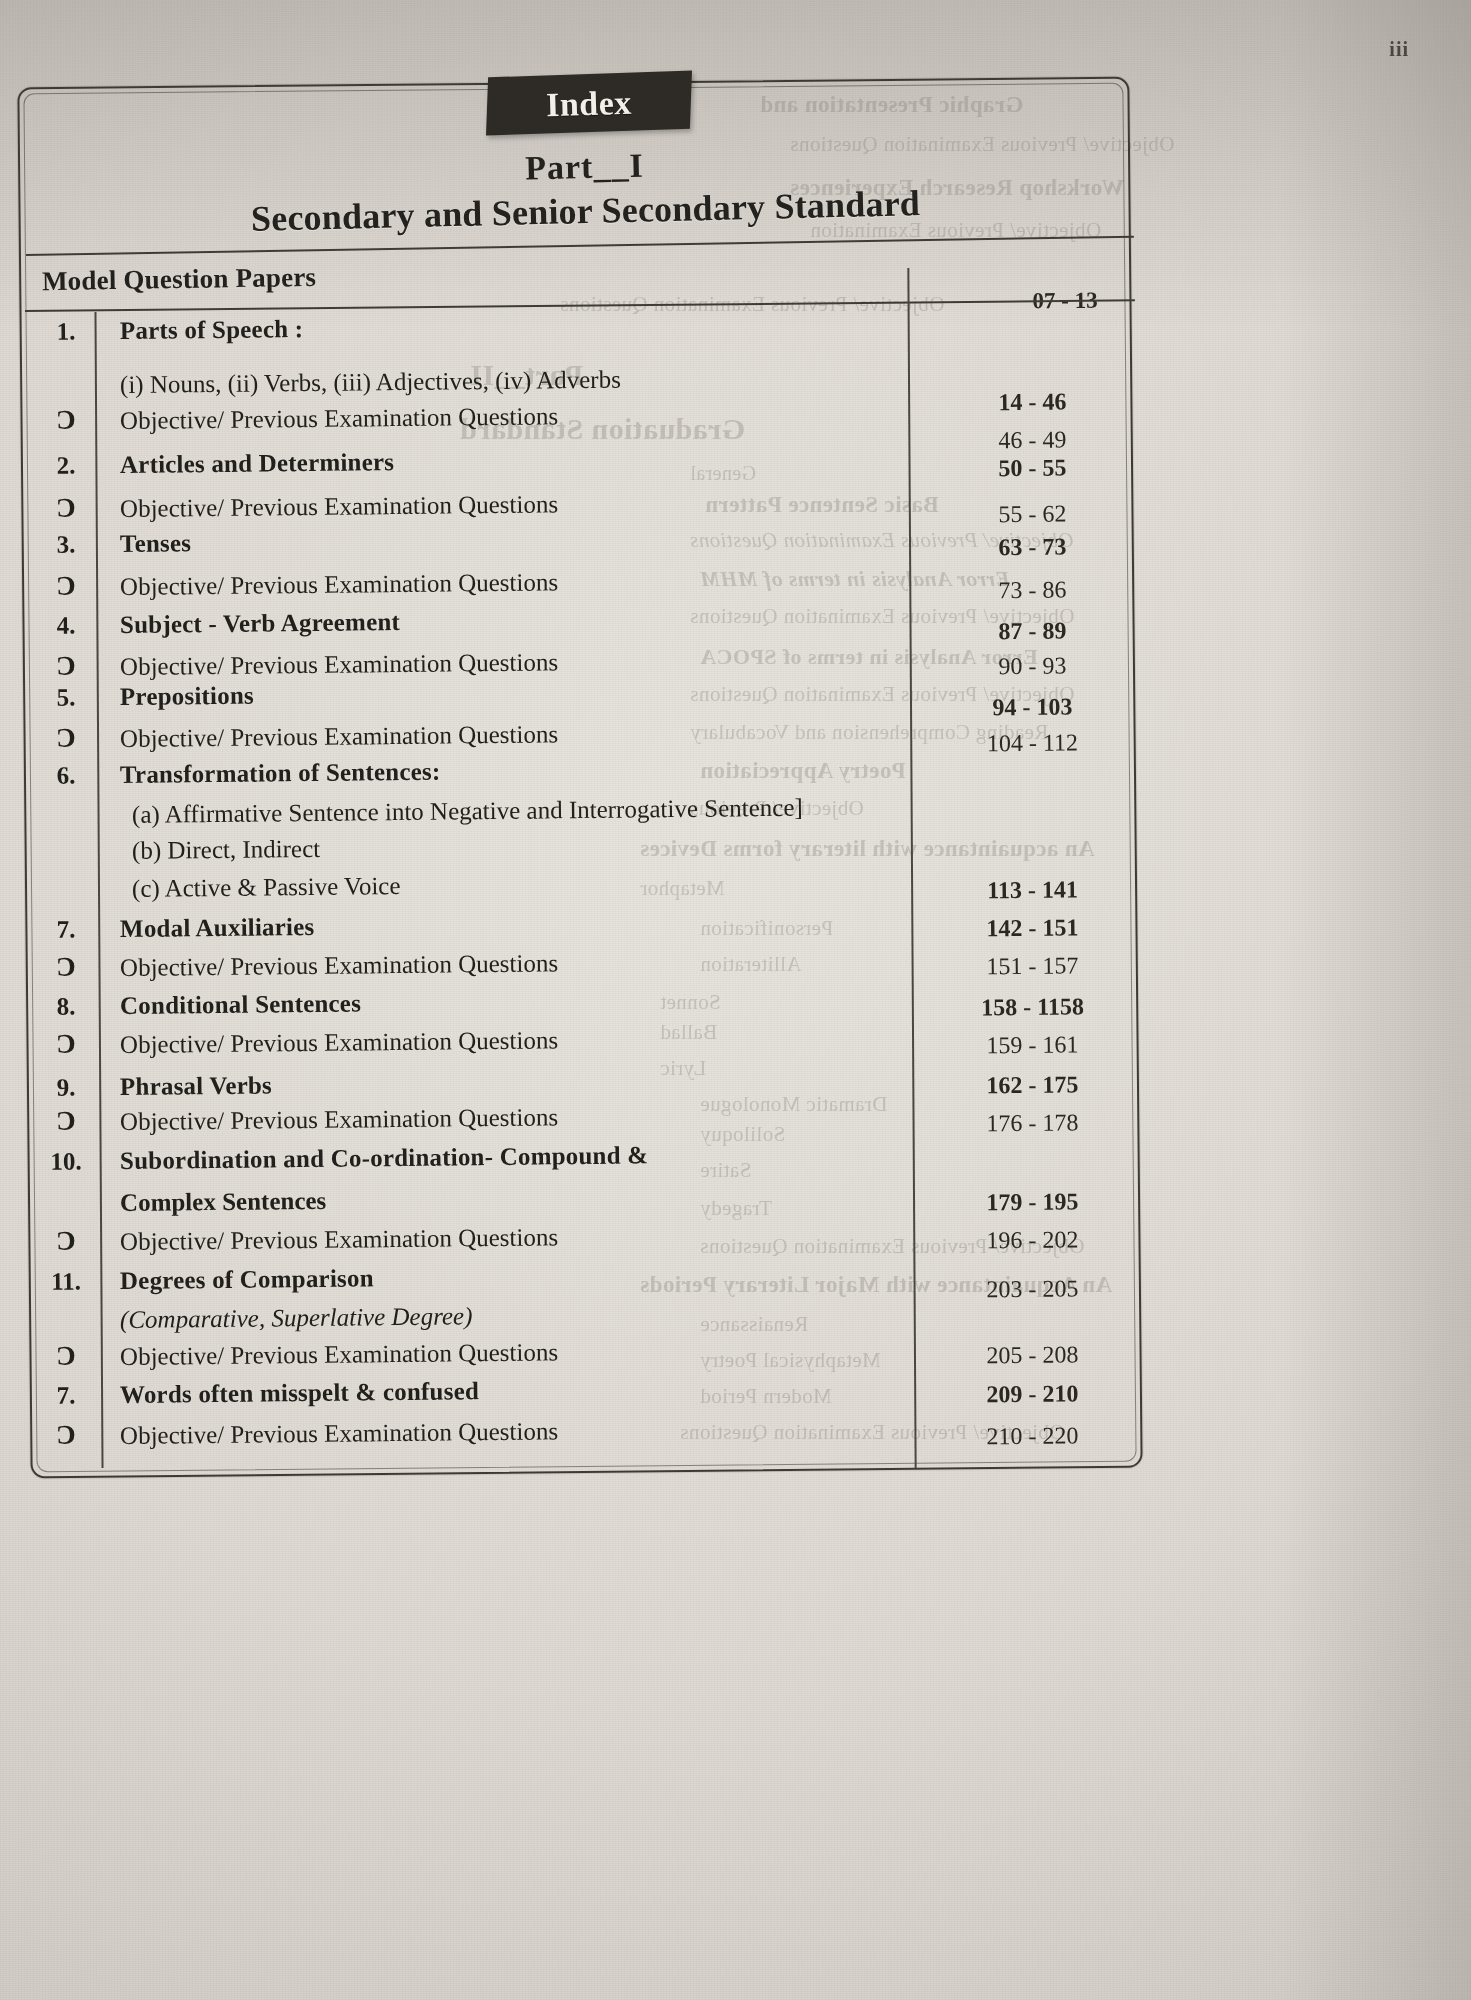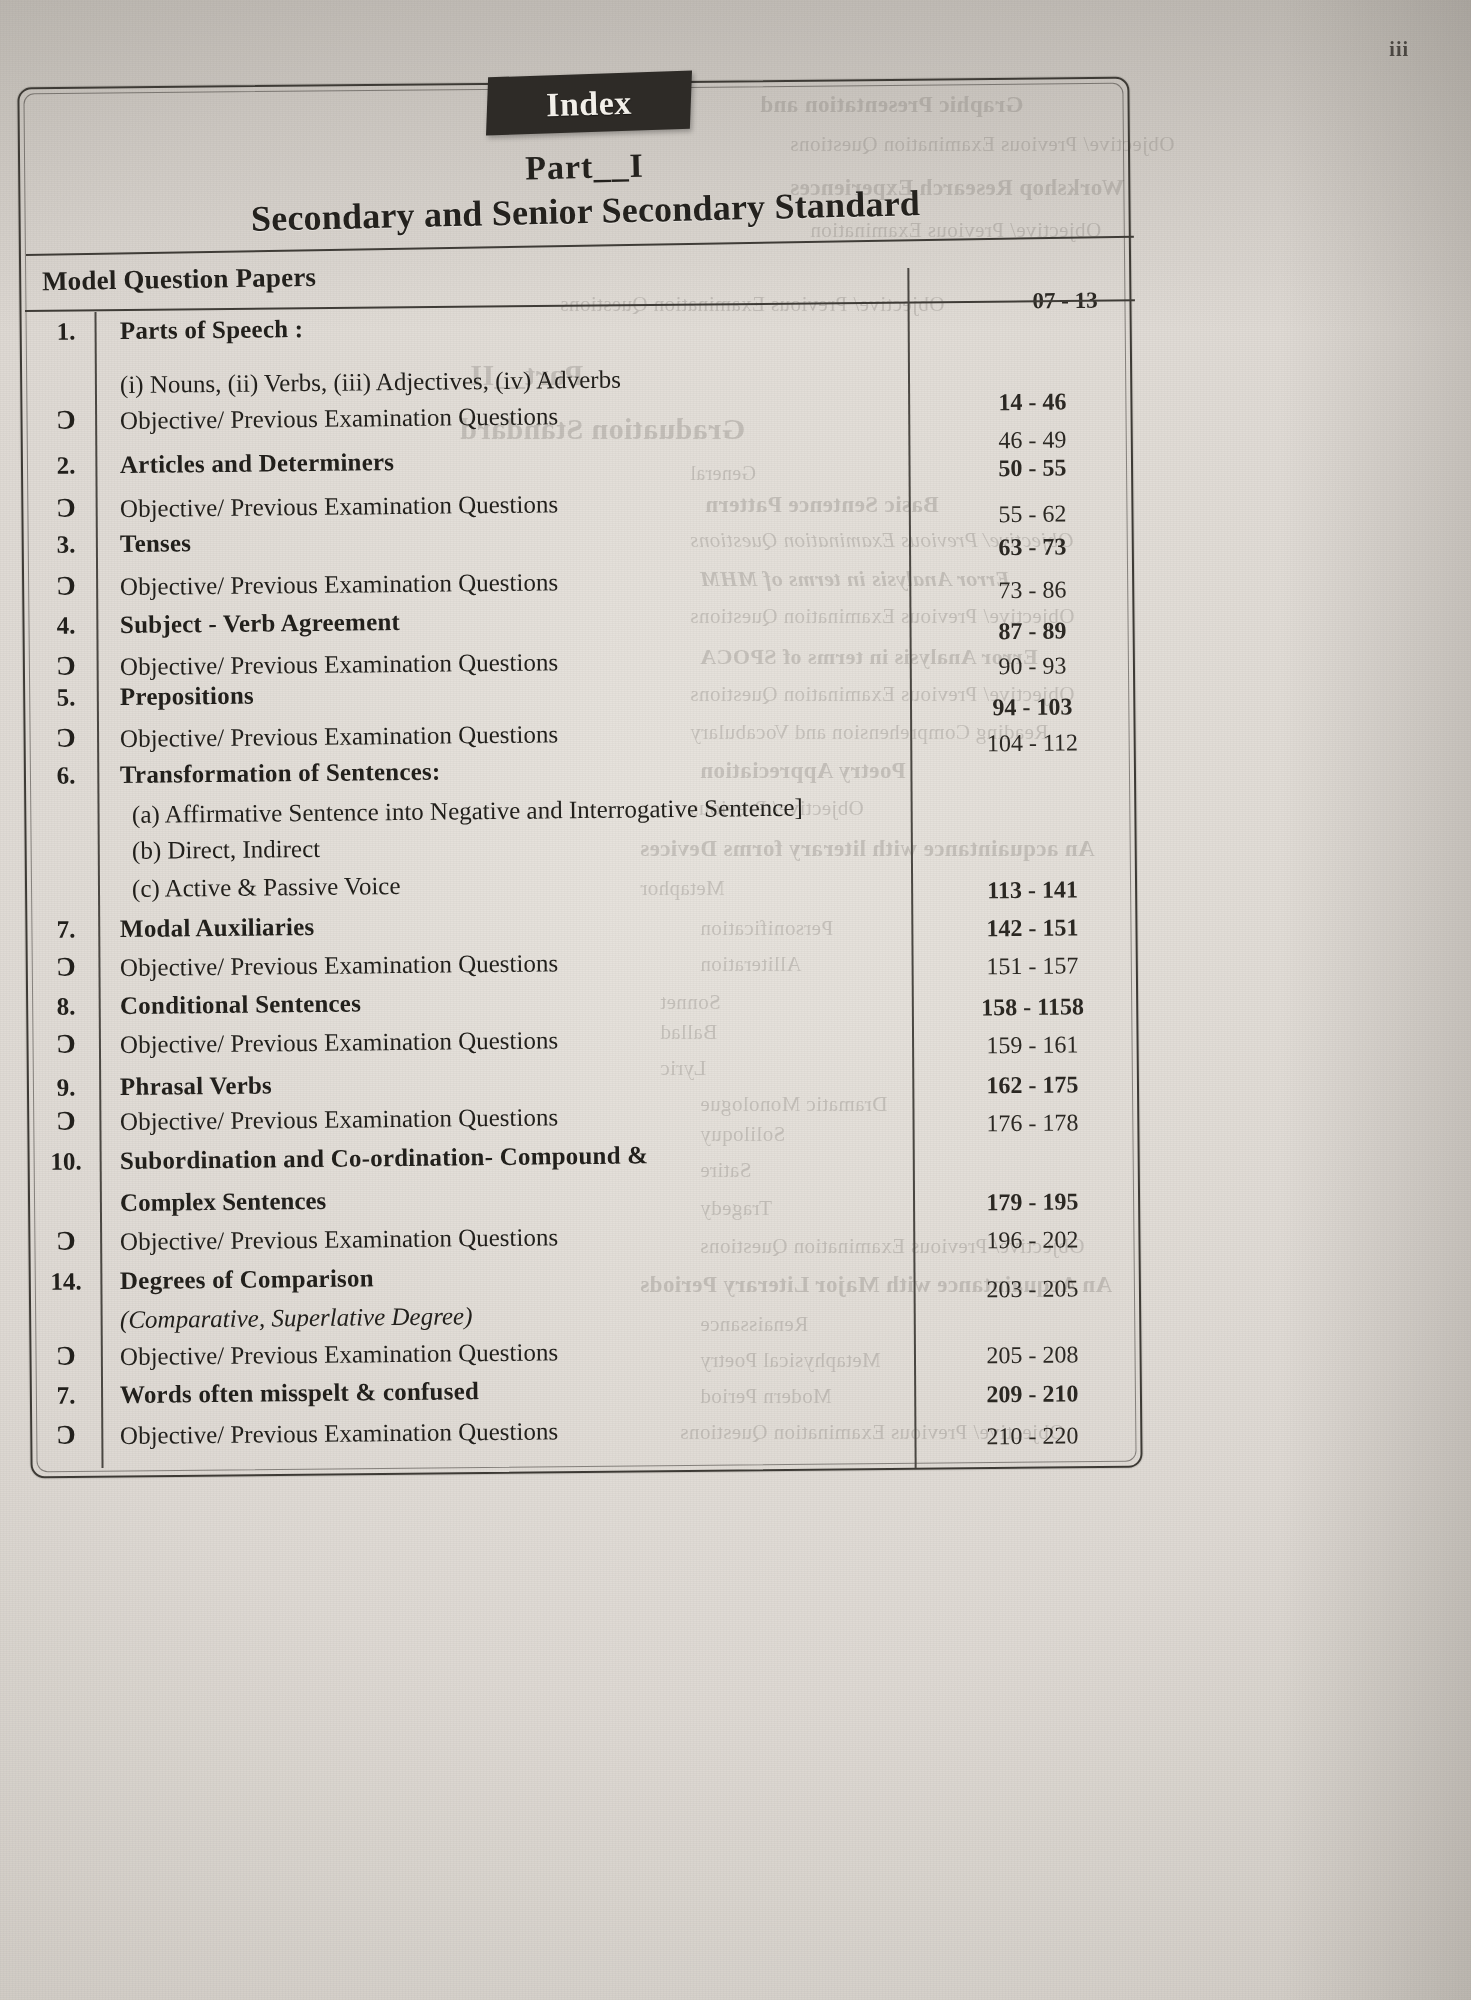--- a/index.html
+++ b/index.html
@@ -364,21 +364,21 @@
       <div class="r-num"></div>
       <div class="r-txt indent2">Complex Sentences</div>
     </div>
     <div class="pg bold" style="top: 1190px; transform: rotate(-0.62deg);">179 - 195</div>
     <div class="row" style="top: 1229px; transform: rotate(-0.62deg);">
       <div class="r-num bullet">Ɔ</div>
       <div class="r-txt reg">Objective/ Previous Examination Questions</div>
     </div>
     <div class="pg reg" style="top: 1228px; transform: rotate(-0.62deg);">196 - 202</div>
     <div class="row" style="top: 1268px; transform: rotate(-0.62deg);">
-      <div class="r-num">14.</div>
+      <div class="r-num">11.</div>
       <div class="r-txt bold">Degrees of Comparison</div>
     </div>
     <div class="row" style="top: 1307px; transform: rotate(-0.62deg);">
       <div class="r-num"></div>
       <div class="r-txt ital">(Comparative, Superlative Degree)</div>
     </div>
     <div class="pg reg" style="top: 1277px; transform: rotate(-0.62deg);">203 - 205</div>
     <div class="row" style="top: 1344px; transform: rotate(-0.62deg);">
       <div class="r-num bullet">Ɔ</div>
       <div class="r-txt reg">Objective/ Previous Examination Questions</div>

